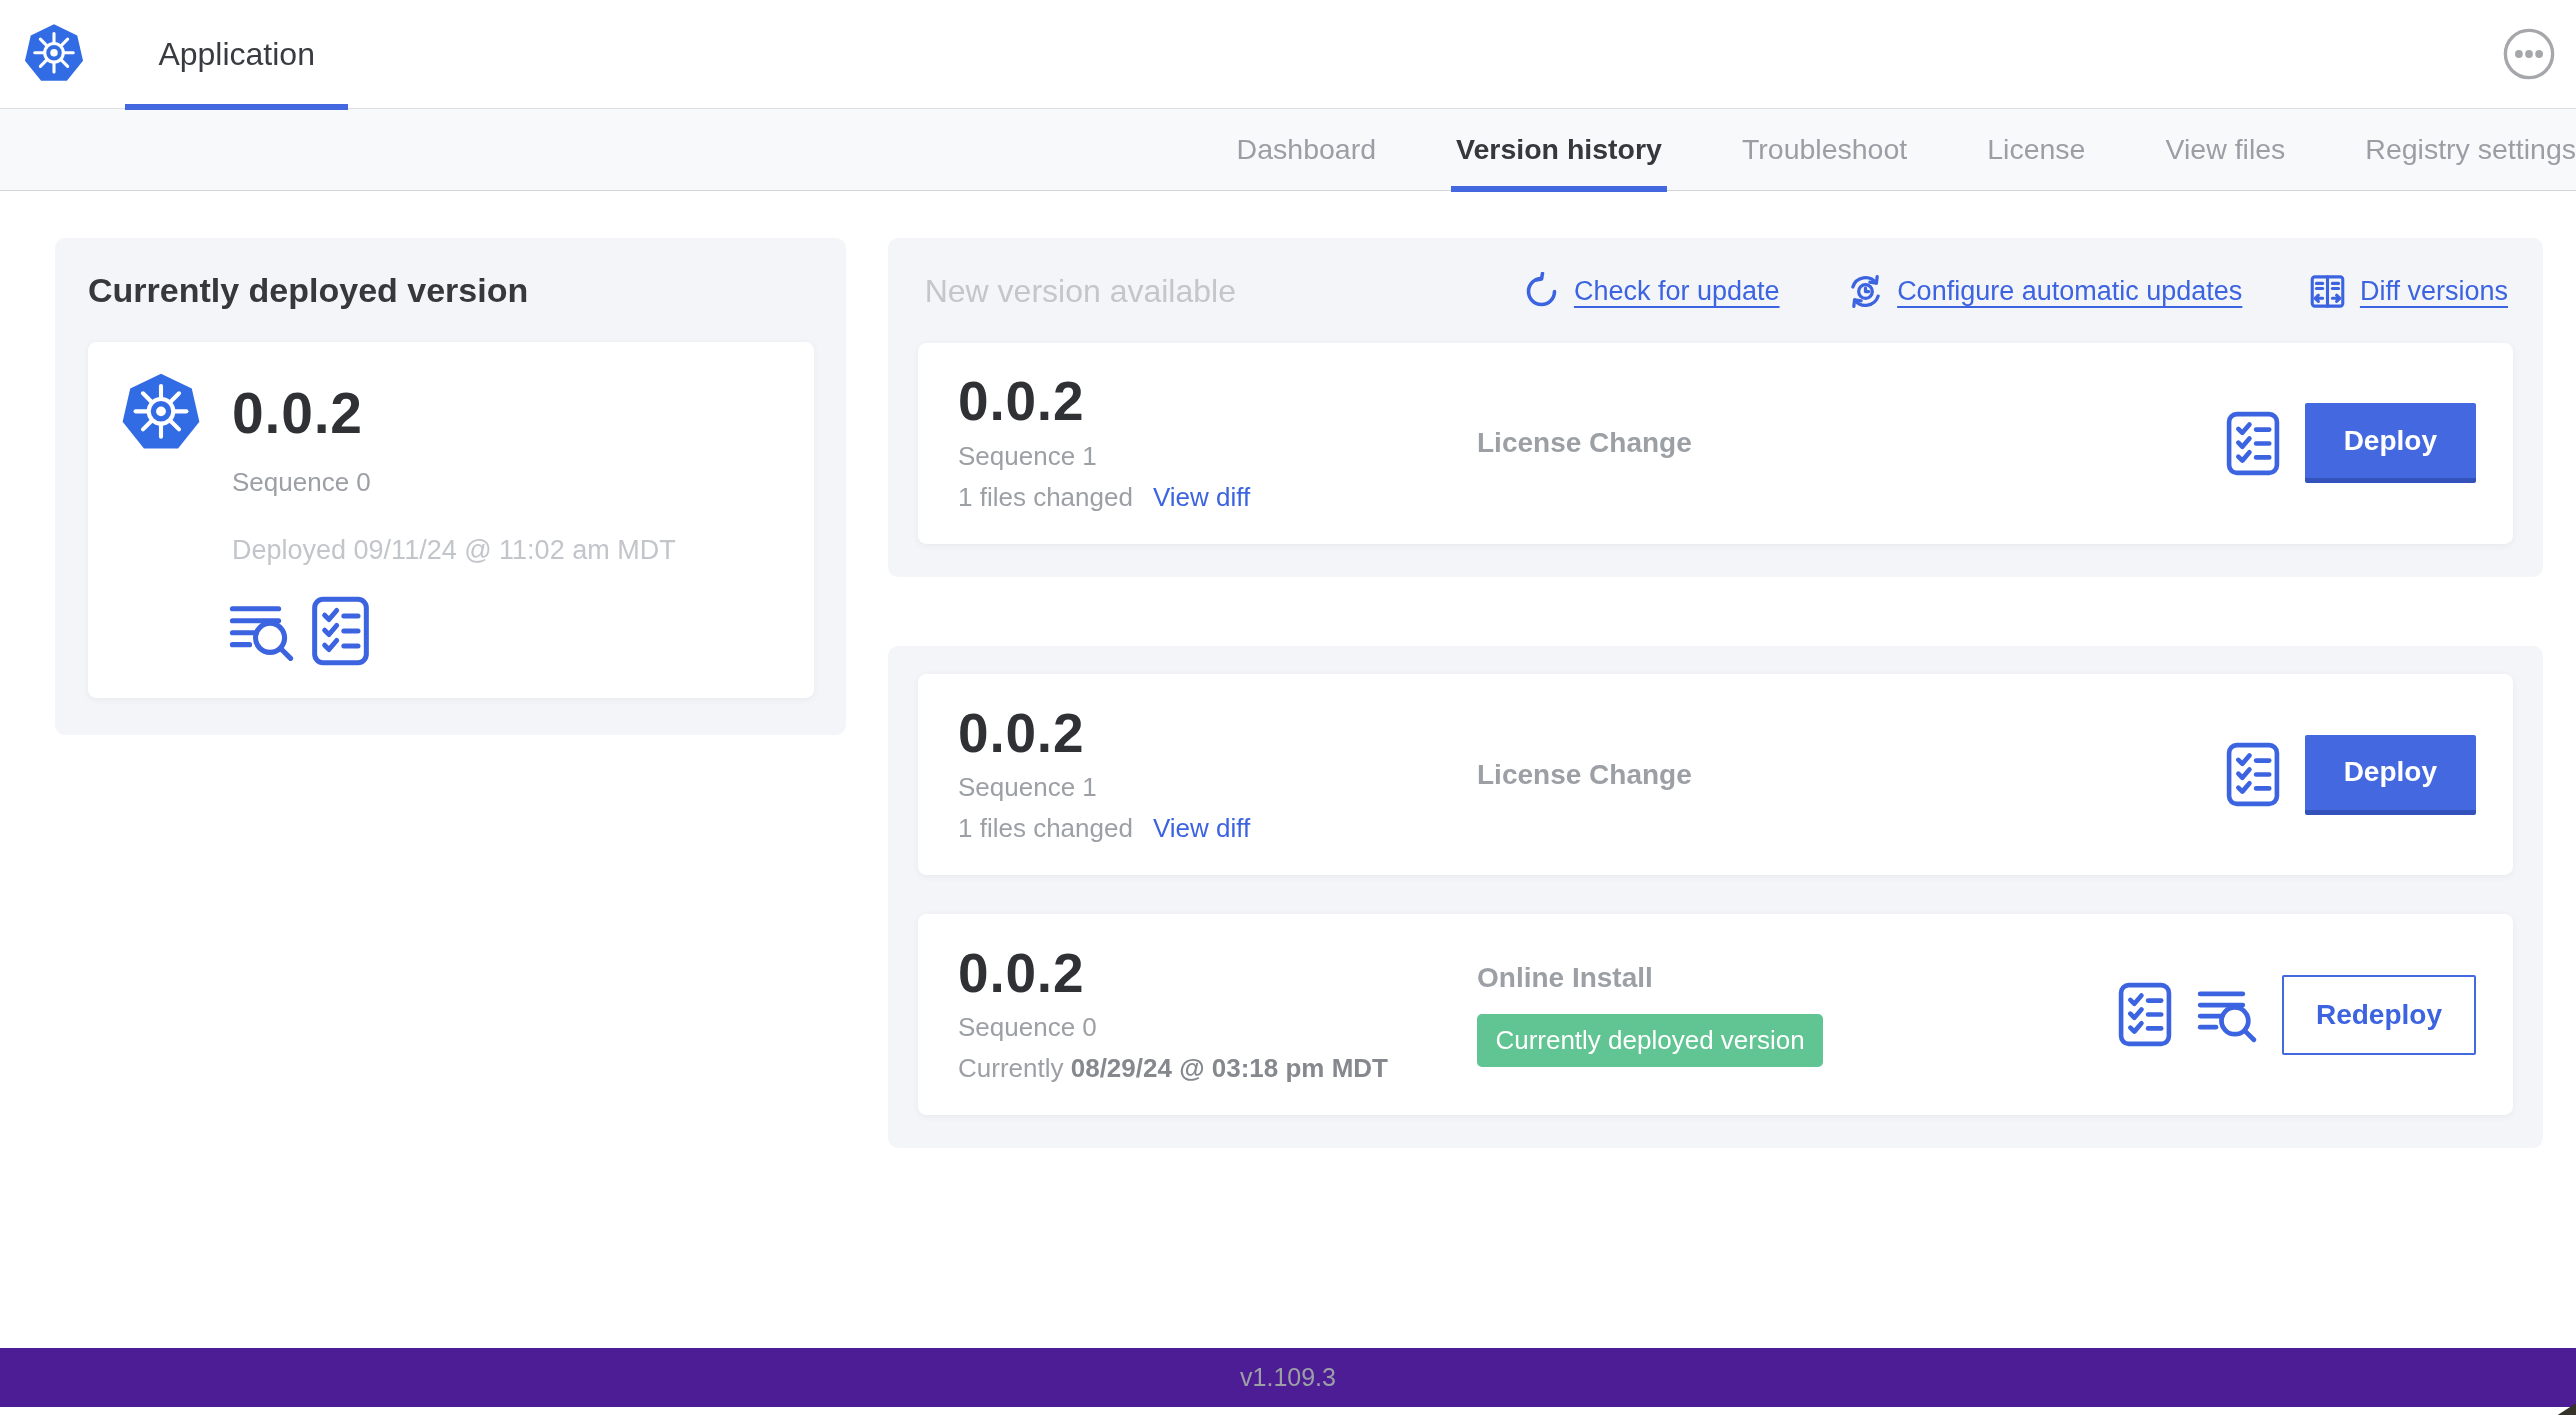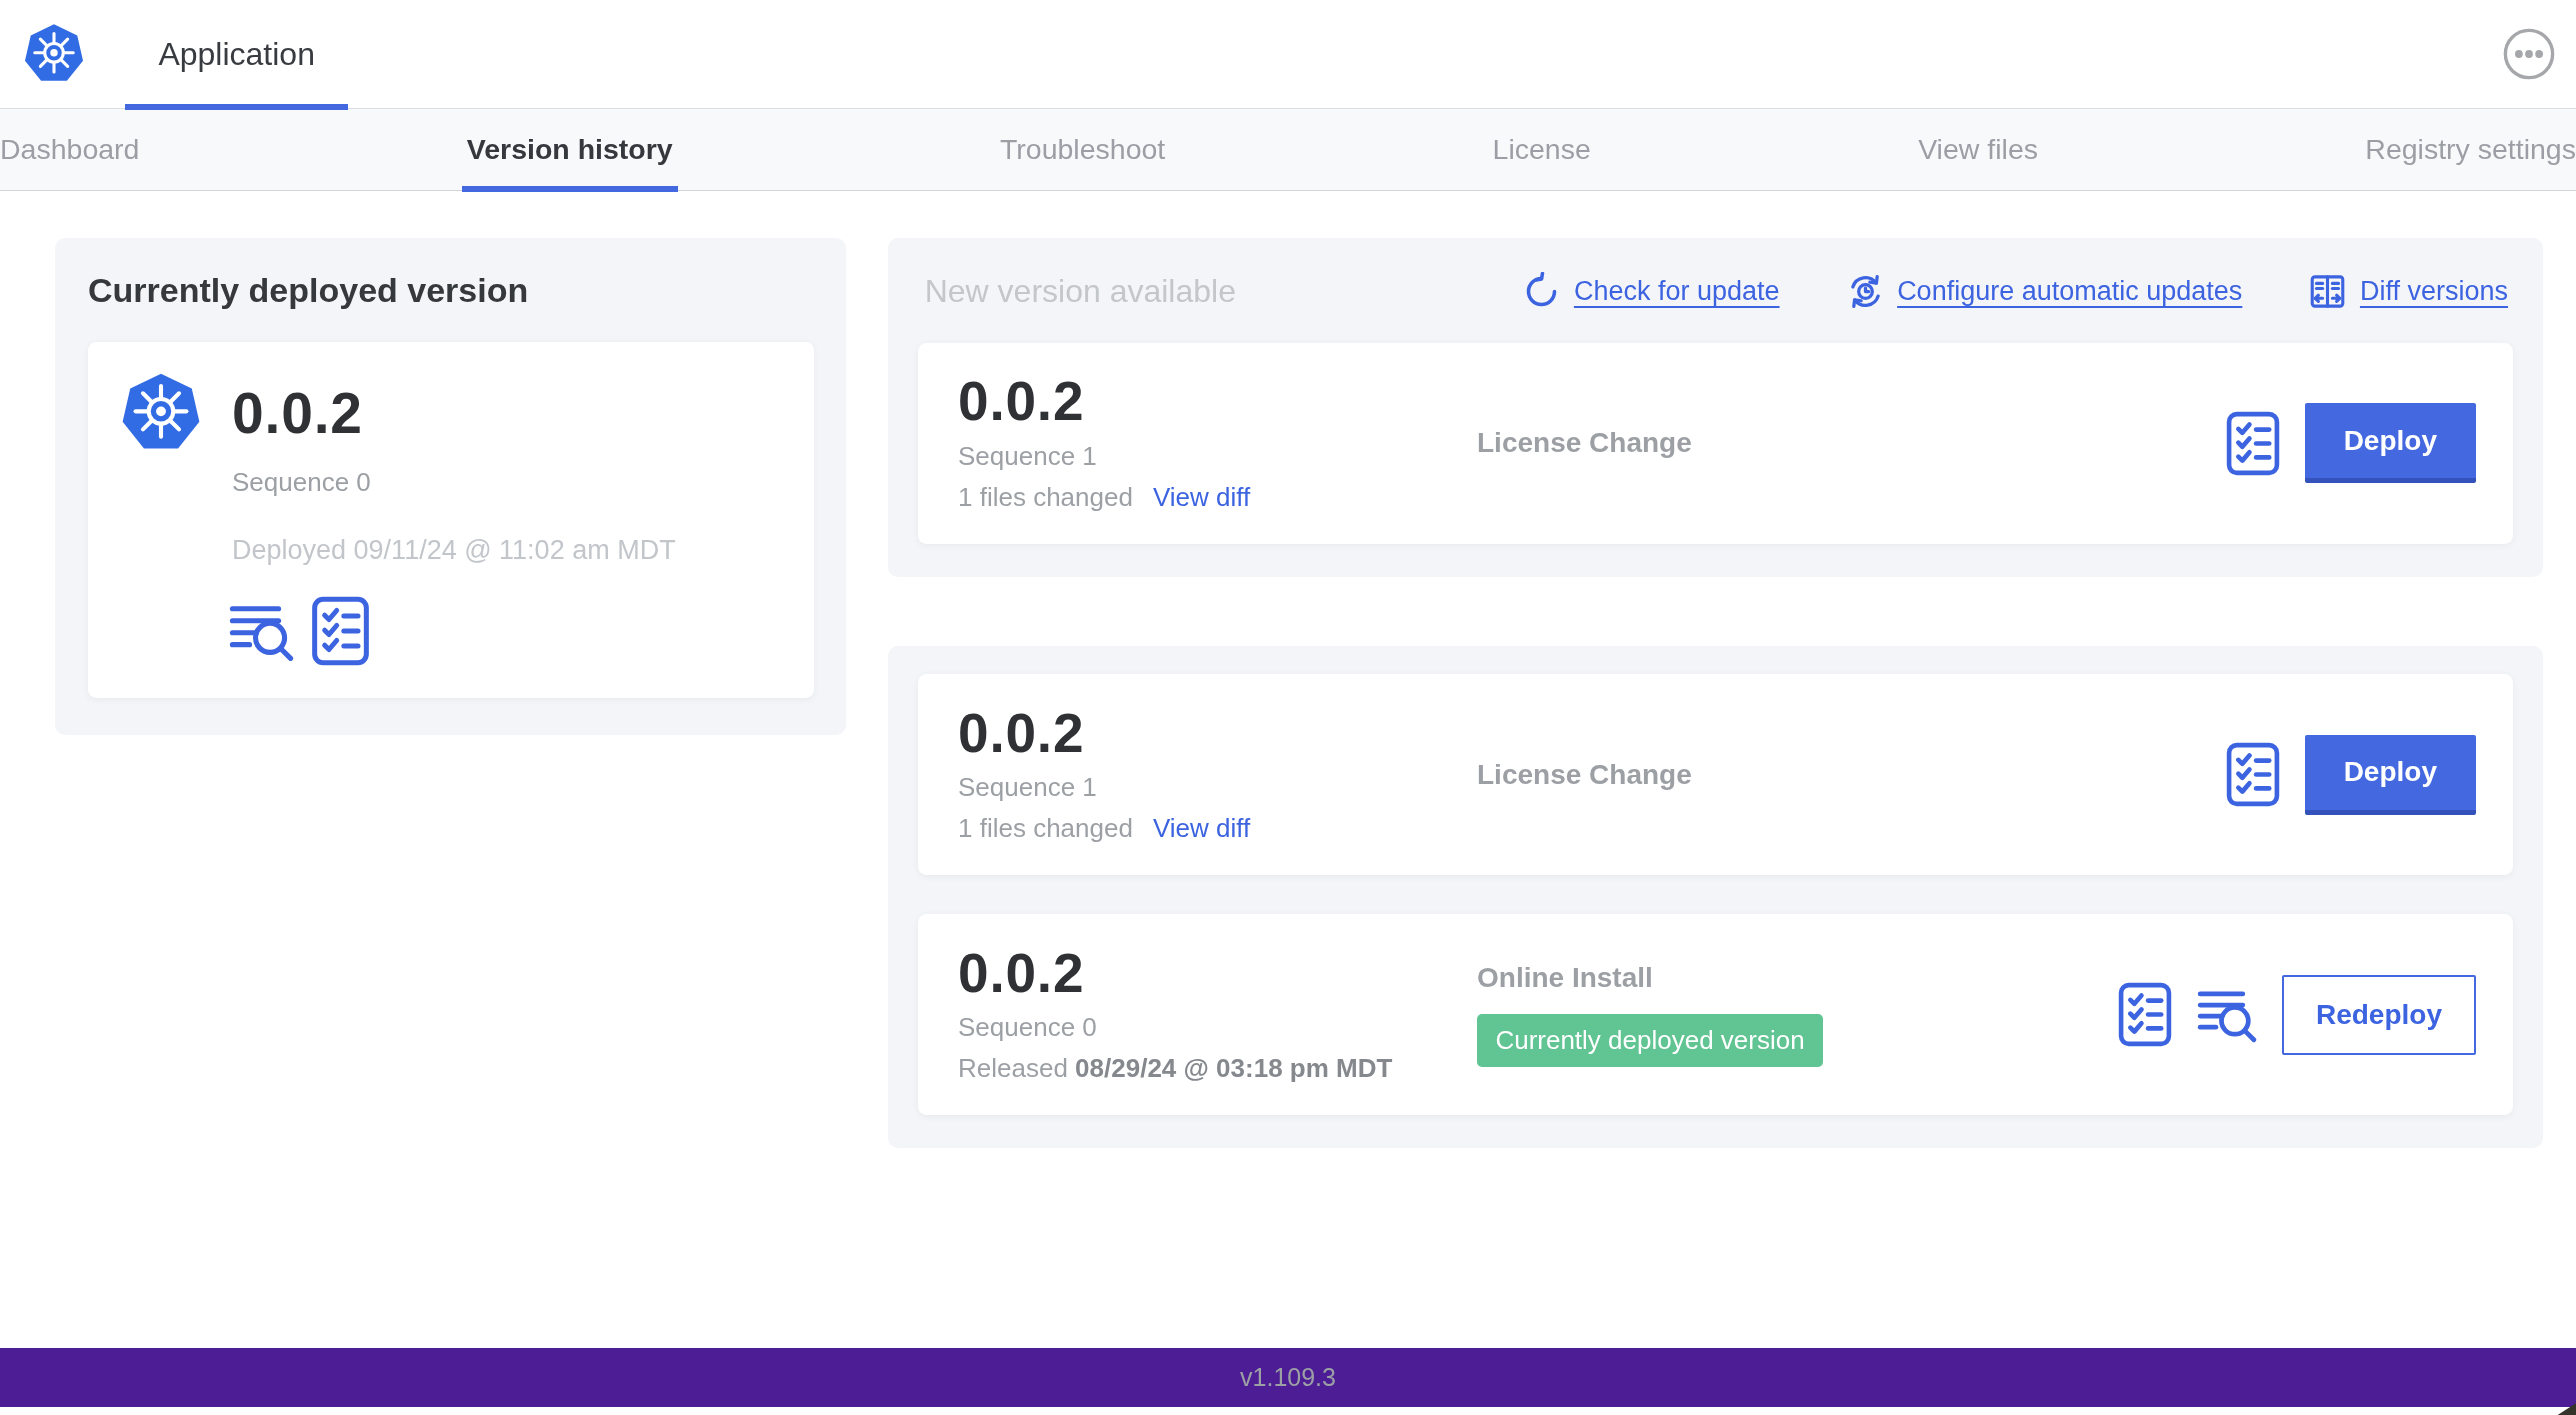--- a/index.html
+++ b/index.html
@@ -44,22 +44,22 @@
     background: transparent; border: none; cursor: pointer; padding: 0;
   }
   .menu-btn svg { width: 54px; height: 54px; display: block; }
 
   
   .subnav {
     height: 82px;
     background: #f8f9fb;
     border-bottom: 1.7px solid #d3d5d9;
     display: flex;
-    justify-content: space-between;
-    gap: 110px;
+    justify-content: flex-end;
+    gap: 80px;
     position: relative;
     z-index: 1;
   }
   .subnav .tab {
     display: flex; align-items: center; height: 100%;
     font-size: 28.5px; color: #9b9ea4; position: relative; cursor: pointer;
     white-space: nowrap;
   }
   .subnav .tab.active { color: #35383c; font-weight: 700; }
   .subnav .tab.active::after {
@@ -416,21 +416,21 @@
             </button>
             <button class="btn btn-primary">Deploy</button>
           </div>
         </div>
 
         <div class="row-card">
           <div class="v-block">
             <div class="v-num">0.0.2</div>
             <div class="v-seq">Sequence 0</div>
             <div class="v-released">
-              <span>Released</span>
+              <span>Currently</span>
               <span class="date">08/29/24 @ 03:18 pm MDT</span>
             </div>
           </div>
           <div class="mid-block">
             <div class="source-label">Online Install</div>
             <div class="deployed-badge">Currently deployed version</div>
           </div>
           <div class="row-actions">
             <button class="icon-btn icon-checklist">
               <span>

